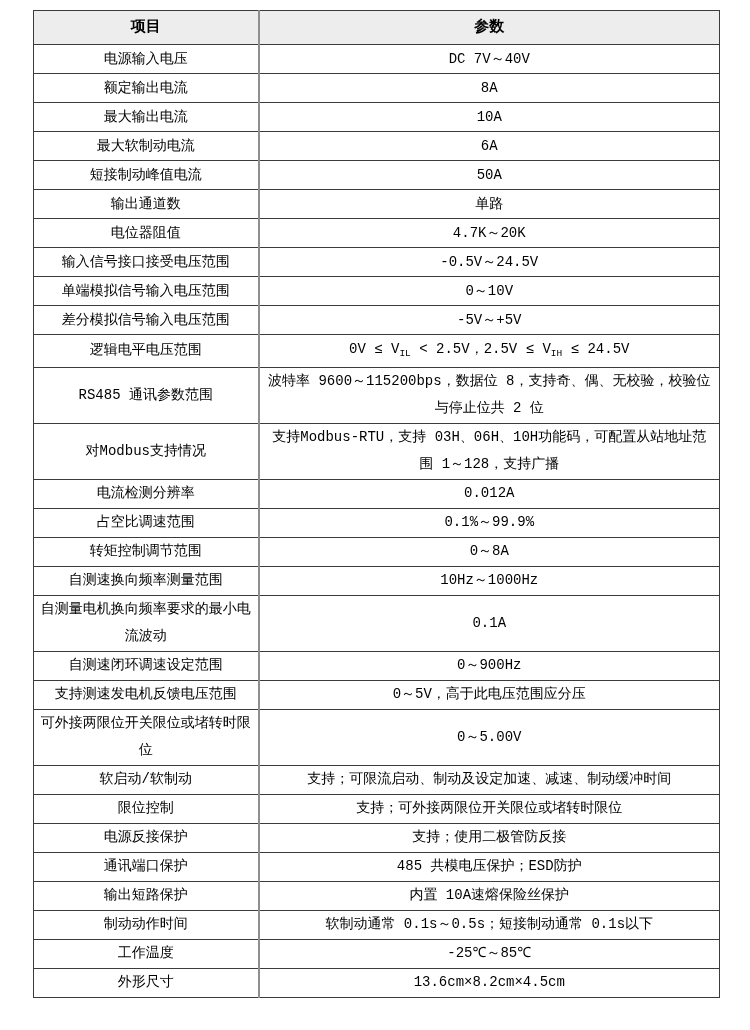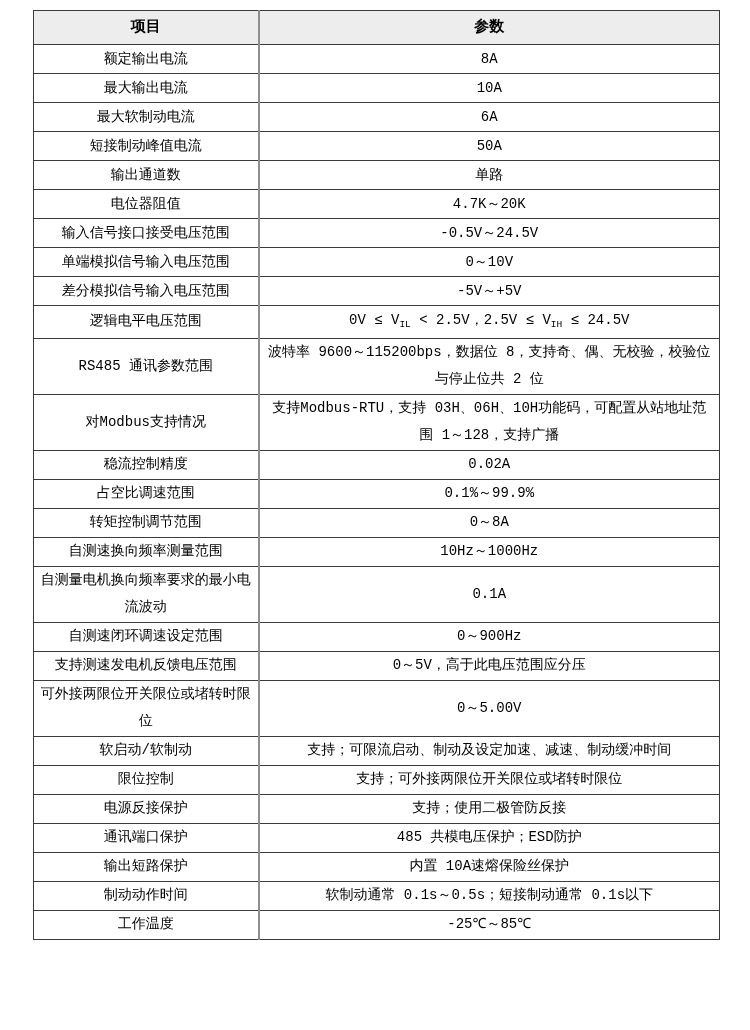--- a/index.html
+++ b/index.html
@@ -66,20 +66,24 @@
       <col class="c-param">
     </colgroup>
     <thead>
       <tr>
         <th>项目</th>
         <th>参数</th>
       </tr>
     </thead>
     <tbody>
         <tr>
+    <td>电源输入电压</td>
+    <td>DC 7V～40V</td>
+  </tr>
+        <tr>
     <td>额定输出电流</td>
     <td>8A</td>
   </tr>
         <tr>
     <td>最大输出电流</td>
     <td>10A</td>
   </tr>
         <tr>
     <td>最大软制动电流</td>
     <td>6A</td>
@@ -114,22 +118,22 @@
   </tr>
         <tr>
     <td>RS485 通讯参数范围</td>
     <td>波特率 9600～115200bps，数据位 8，支持奇、偶、无校验，校验位与停止位共 2 位</td>
   </tr>
         <tr>
     <td>对Modbus支持情况</td>
     <td>支持Modbus-RTU，支持 03H、06H、10H功能码，可配置从站地址范围 1～128，支持广播</td>
   </tr>
         <tr>
-    <td>稳流控制精度</td>
-    <td>0.02A</td>
+    <td>电流检测分辨率</td>
+    <td>0.012A</td>
   </tr>
         <tr>
     <td>占空比调速范围</td>
     <td>0.1%～99.9%</td>
   </tr>
         <tr>
     <td>转矩控制调节范围</td>
     <td>0～8A</td>
   </tr>
         <tr>
@@ -173,15 +177,19 @@
     <td>内置 10A速熔保险丝保护</td>
   </tr>
         <tr>
     <td>制动动作时间</td>
     <td>软制动通常 0.1s～0.5s；短接制动通常 0.1s以下</td>
   </tr>
         <tr>
     <td>工作温度</td>
     <td>-25℃～85℃</td>
   </tr>
+        <tr>
+    <td>外形尺寸</td>
+    <td>13.6cm×8.2cm×4.5cm</td>
+  </tr>
       </tbody>
   </table>
 </div>
 
 </body></html>

